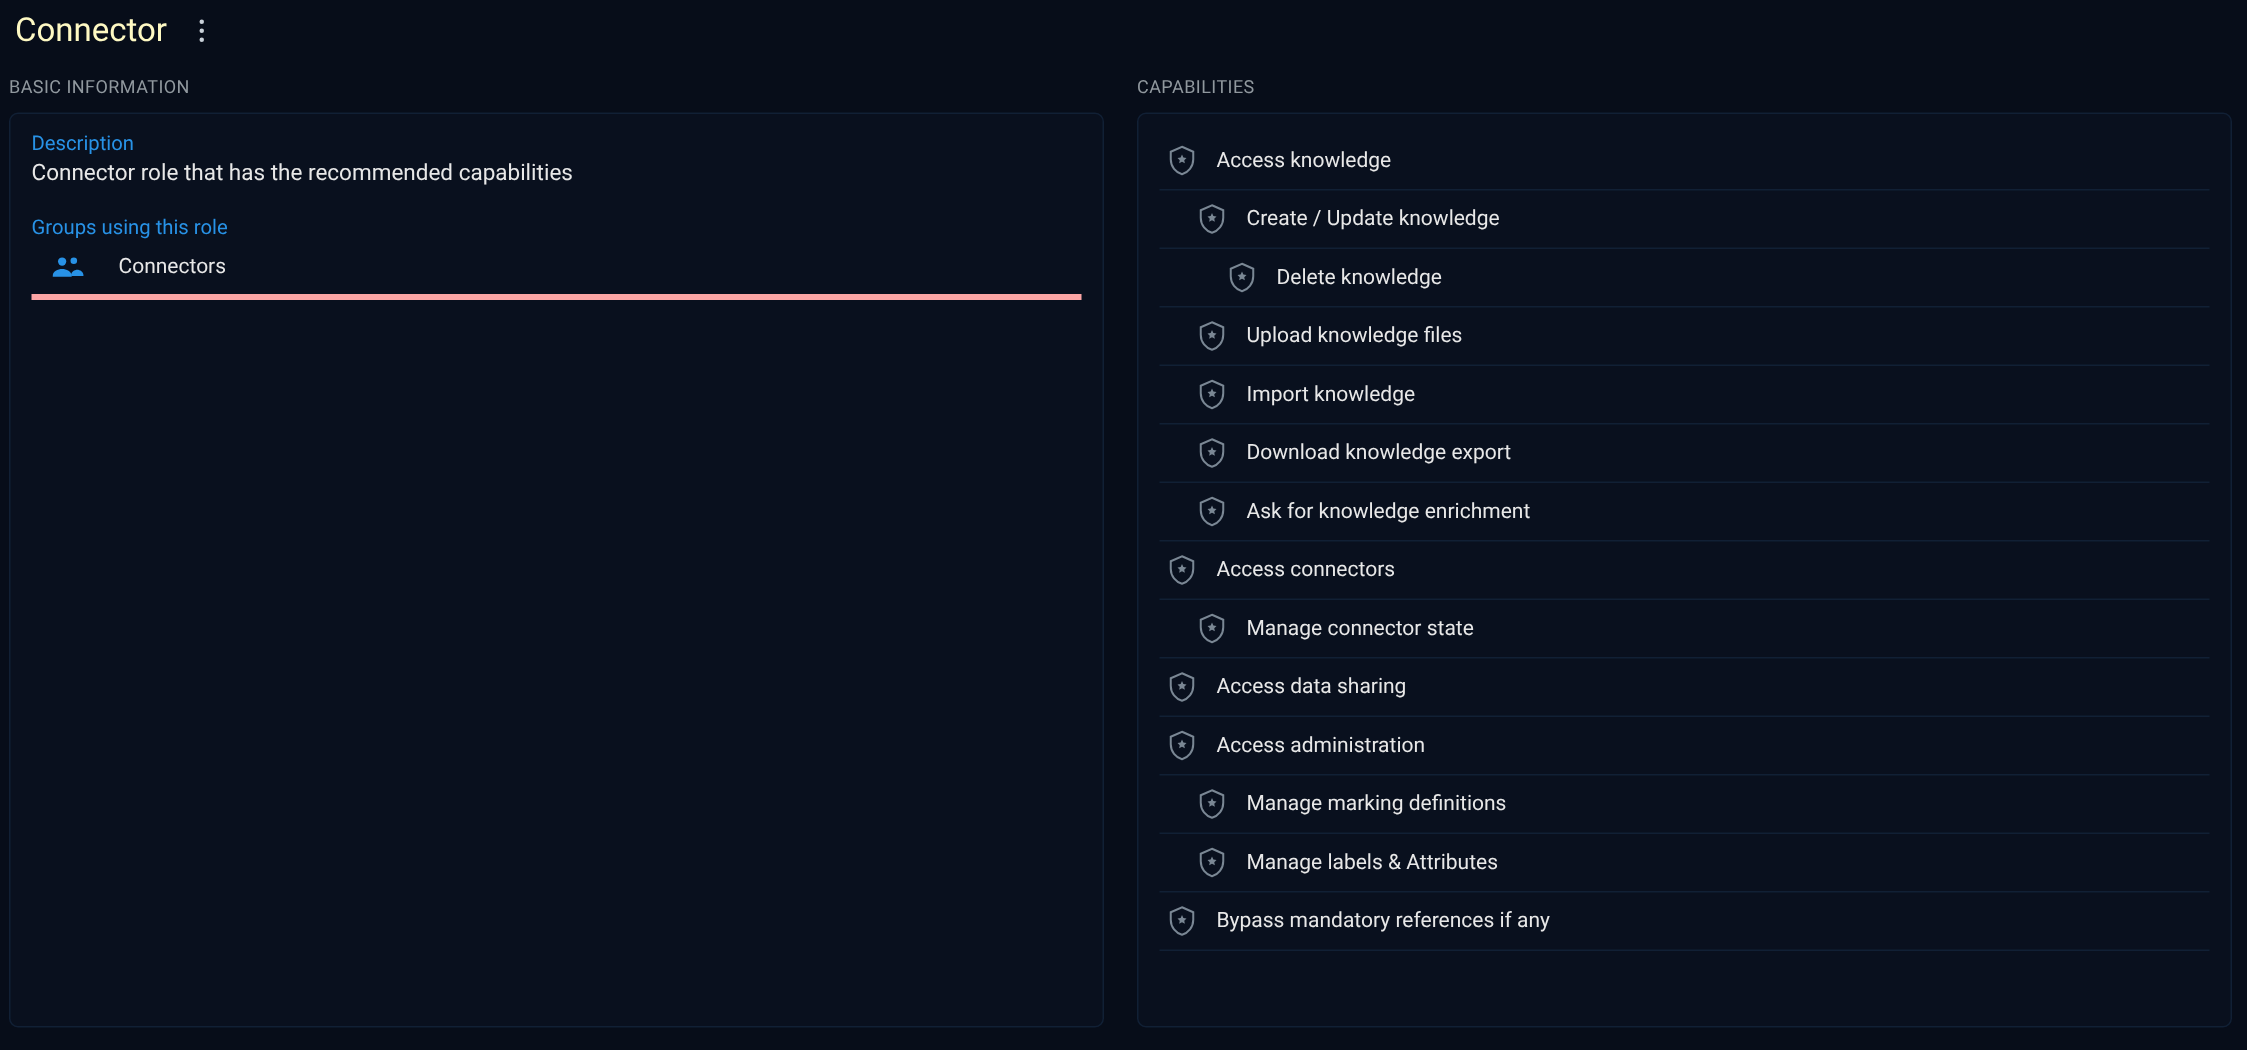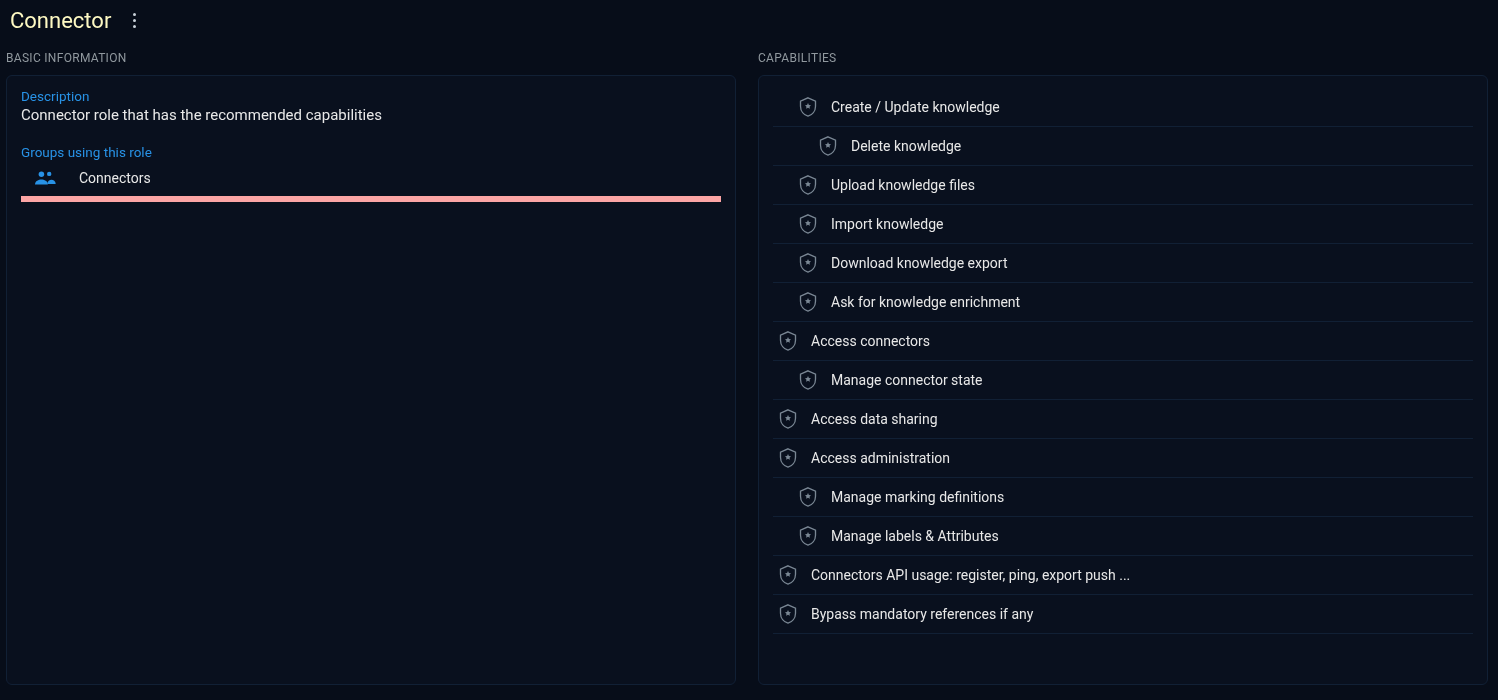--- a/index.html
+++ b/index.html
@@ -66,21 +66,21 @@
   .desc-text {
     color: #e8e8e8;
     font-size: 15px;
     margin-bottom: 20px;
   }
   .group-row {
     display: flex;
     align-items: center;
     gap: 22px;
     padding: 8px 14px 10px 14px;
-    border-bottom: 6px solid #fca5a5;
+    border-bottom: 4px solid #fca5a5;
   }
   .group-icon svg { display: block; }
   .cap-list { }
   .cap-item {
     display: flex;
     align-items: center;
     gap: 12px;
     padding: 8px 4px;
     border-bottom: 1px solid #112035;
   }
@@ -125,20 +125,29 @@
     <span>Connectors</span>
             </div>
           </div>
       </div>
     </div>
 
     <div class="col">
       <div class="section-header">CAPABILITIES</div>
       <div class="panel">
         <div class="cap-list" id="cap-list">
+            <div class="cap-item level-0">
+              <span class="cap-icon">
+                <svg width="20" height="22" viewBox="0 0 24 26">
+    <path d="M12 2 L21 6 V12 C21 18 17 22.5 12 24 C7 22.5 3 18 3 12 V6 Z" fill="none" stroke="#7a8794" stroke-width="1.6"></path>
+    <path d="M12 8.2 L13.1 10.6 L15.6 10.9 L13.8 12.7 L14.3 15.2 L12 13.9 L9.7 15.2 L10.2 12.7 L8.4 10.9 L10.9 10.6 Z" fill="#7a8794"></path>
+  </svg>
+              </span>
+    <span class="cap-label">Access knowledge</span>
+            </div>
             <div class="cap-item level-1">
               <span class="cap-icon">
                 <svg width="20" height="22" viewBox="0 0 24 26">
     <path d="M12 2 L21 6 V12 C21 18 17 22.5 12 24 C7 22.5 3 18 3 12 V6 Z" fill="none" stroke="#7a8794" stroke-width="1.6"></path>
     <path d="M12 8.2 L13.1 10.6 L15.6 10.9 L13.8 12.7 L14.3 15.2 L12 13.9 L9.7 15.2 L10.2 12.7 L8.4 10.9 L10.9 10.6 Z" fill="#7a8794"></path>
   </svg>
               </span>
     <span class="cap-label">Create / Update knowledge</span>
             </div>
             <div class="cap-item level-2">
@@ -232,29 +241,20 @@
     <span class="cap-label">Manage marking definitions</span>
             </div>
             <div class="cap-item level-1">
               <span class="cap-icon">
                 <svg width="20" height="22" viewBox="0 0 24 26">
     <path d="M12 2 L21 6 V12 C21 18 17 22.5 12 24 C7 22.5 3 18 3 12 V6 Z" fill="none" stroke="#7a8794" stroke-width="1.6"></path>
     <path d="M12 8.2 L13.1 10.6 L15.6 10.9 L13.8 12.7 L14.3 15.2 L12 13.9 L9.7 15.2 L10.2 12.7 L8.4 10.9 L10.9 10.6 Z" fill="#7a8794"></path>
   </svg>
               </span>
     <span class="cap-label">Manage labels &amp; Attributes</span>
-            </div>
-            <div class="cap-item level-0">
-              <span class="cap-icon">
-                <svg width="20" height="22" viewBox="0 0 24 26">
-    <path d="M12 2 L21 6 V12 C21 18 17 22.5 12 24 C7 22.5 3 18 3 12 V6 Z" fill="none" stroke="#7a8794" stroke-width="1.6"></path>
-    <path d="M12 8.2 L13.1 10.6 L15.6 10.9 L13.8 12.7 L14.3 15.2 L12 13.9 L9.7 15.2 L10.2 12.7 L8.4 10.9 L10.9 10.6 Z" fill="#7a8794"></path>
-  </svg>
-              </span>
-    <span class="cap-label">Connectors API usage: register, ping, export push ...</span>
             </div>
             <div class="cap-item level-0">
               <span class="cap-icon">
                 <svg width="20" height="22" viewBox="0 0 24 26">
     <path d="M12 2 L21 6 V12 C21 18 17 22.5 12 24 C7 22.5 3 18 3 12 V6 Z" fill="none" stroke="#7a8794" stroke-width="1.6"></path>
     <path d="M12 8.2 L13.1 10.6 L15.6 10.9 L13.8 12.7 L14.3 15.2 L12 13.9 L9.7 15.2 L10.2 12.7 L8.4 10.9 L10.9 10.6 Z" fill="#7a8794"></path>
   </svg>
               </span>
     <span class="cap-label">Bypass mandatory references if any</span>
             </div>

